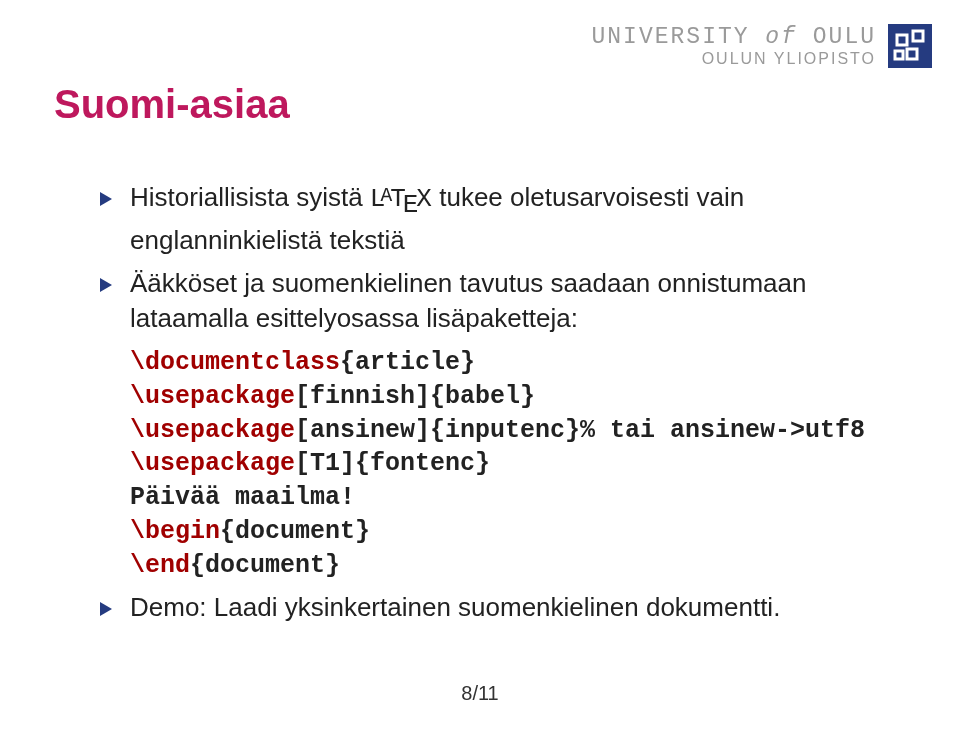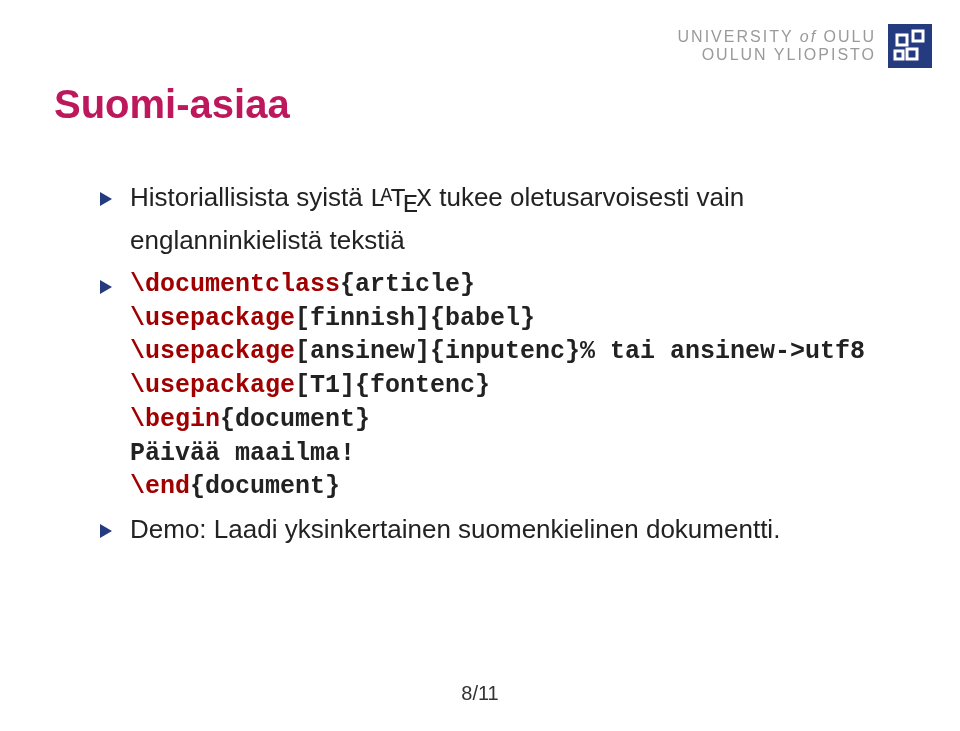--- a/index.html
+++ b/index.html
@@ -14,21 +14,21 @@
   .header {
     position: absolute;
     top: 24px;
     right: 28px;
     display: flex;
     align-items: center;
     gap: 12px;
     color: #9a9a9a;
   }
   .uni-text { text-align: right; line-height: 1.15; }
-  .uni-main { font-size: 16px; letter-spacing: 2px; font-weight: 300; }
+  .uni-main { font-size: 23px; letter-spacing: 2px; font-weight: 300; font-family: Liberation Mono, monospace; }
   .uni-main .thin { font-style: italic; font-weight: 300; }
   .uni-sub { font-size: 16px; letter-spacing: 2px; font-weight: 400; }
   .logo-box {
     width: 44px;
     height: 44px;
     background: #253b80;
     display: flex;
     align-items: center;
     justify-content: center;
   }
@@ -114,27 +114,28 @@
 
 <div class="title">Suomi-asiaa</div>
 
 <div class="content">
 
   <div class="item">
     <span>Historiallisista syistä </span><span class="latex"><span class="la">L</span><span class="a">A</span>T<span class="e">E</span>X</span><span> tukee oletusarvoisesti vain englanninkielistä tekstiä</span>
   </div>
 
   <div class="item">
+    <span>Ääkköset ja suomenkielinen tavutus saadaan onnistumaan lataamalla esittelyosassa lisäpaketteja:</span>
     <div class="code">
       <div><span class="cmd">\documentclass</span><span class="norm">{article}</span></div>
       <div><span class="cmd">\usepackage</span><span class="norm">[finnish]{babel}</span></div>
       <div><span class="cmd">\usepackage</span><span class="norm">[ansinew]{inputenc}</span><span class="norm">% tai ansinew-&gt;utf8</span></div>
       <div><span class="cmd">\usepackage</span><span class="norm">[T1]{fontenc}</span></div>
+      <div><span class="norm">Päivää maailma!</span></div>
       <div><span class="cmd">\begin</span><span class="norm">{document}</span></div>
-      <div><span class="norm">Päivää maailma!</span></div>
       <div><span class="cmd">\end</span><span class="norm">{document}</span></div>
     </div>
   </div>
 
   <div class="item">
     <span>Demo: Laadi yksinkertainen suomenkielinen dokumentti.</span>
   </div>
 
 </div>
 

